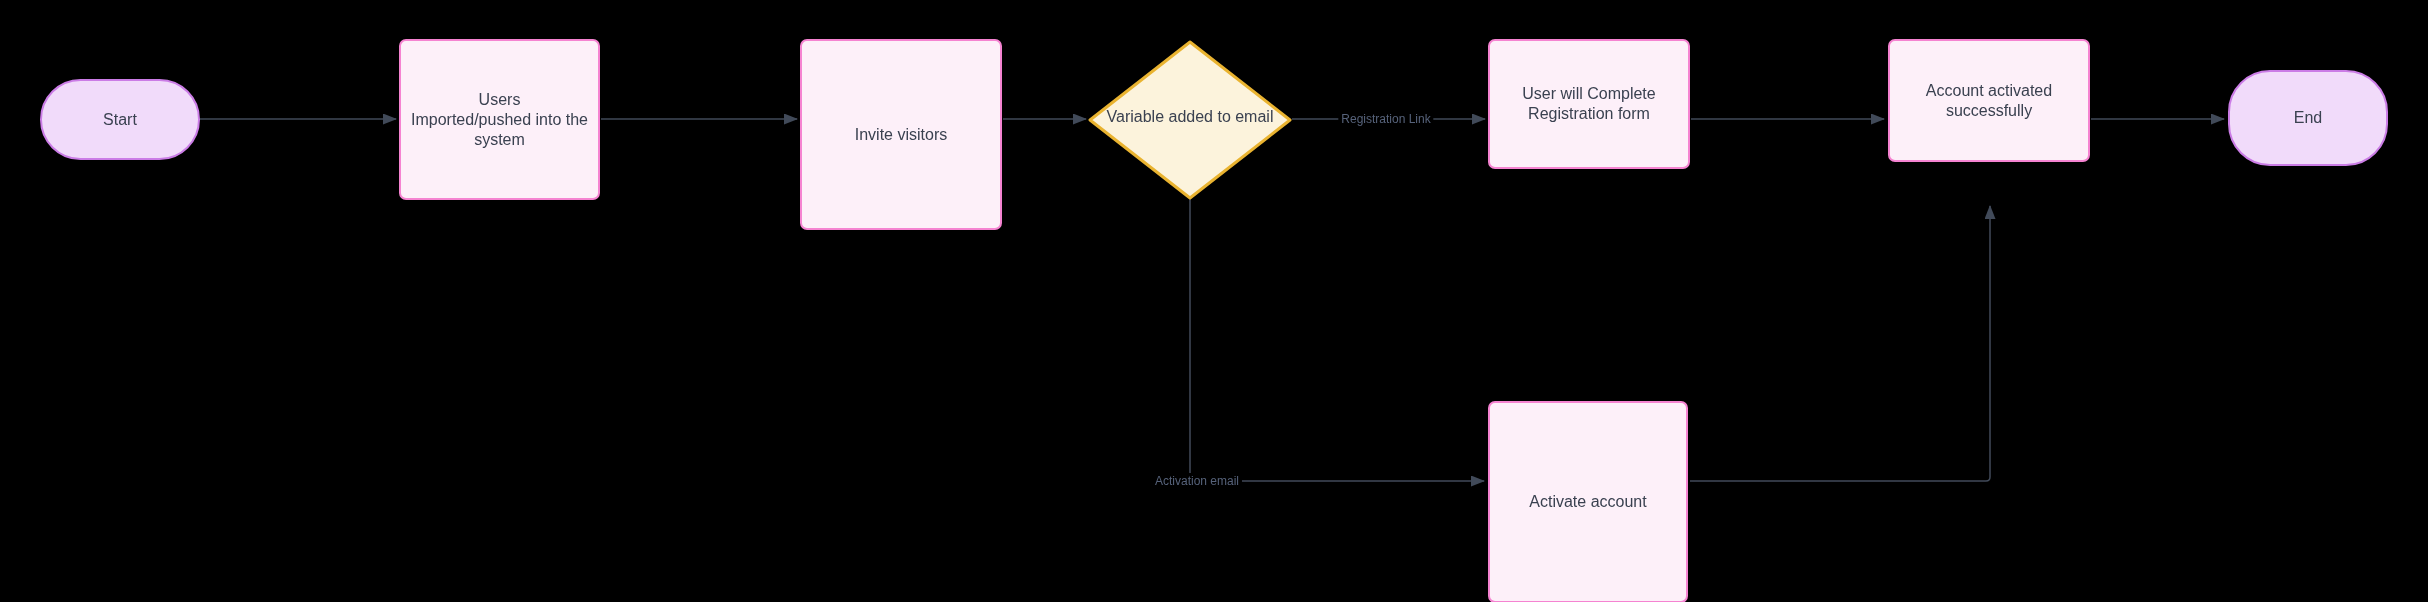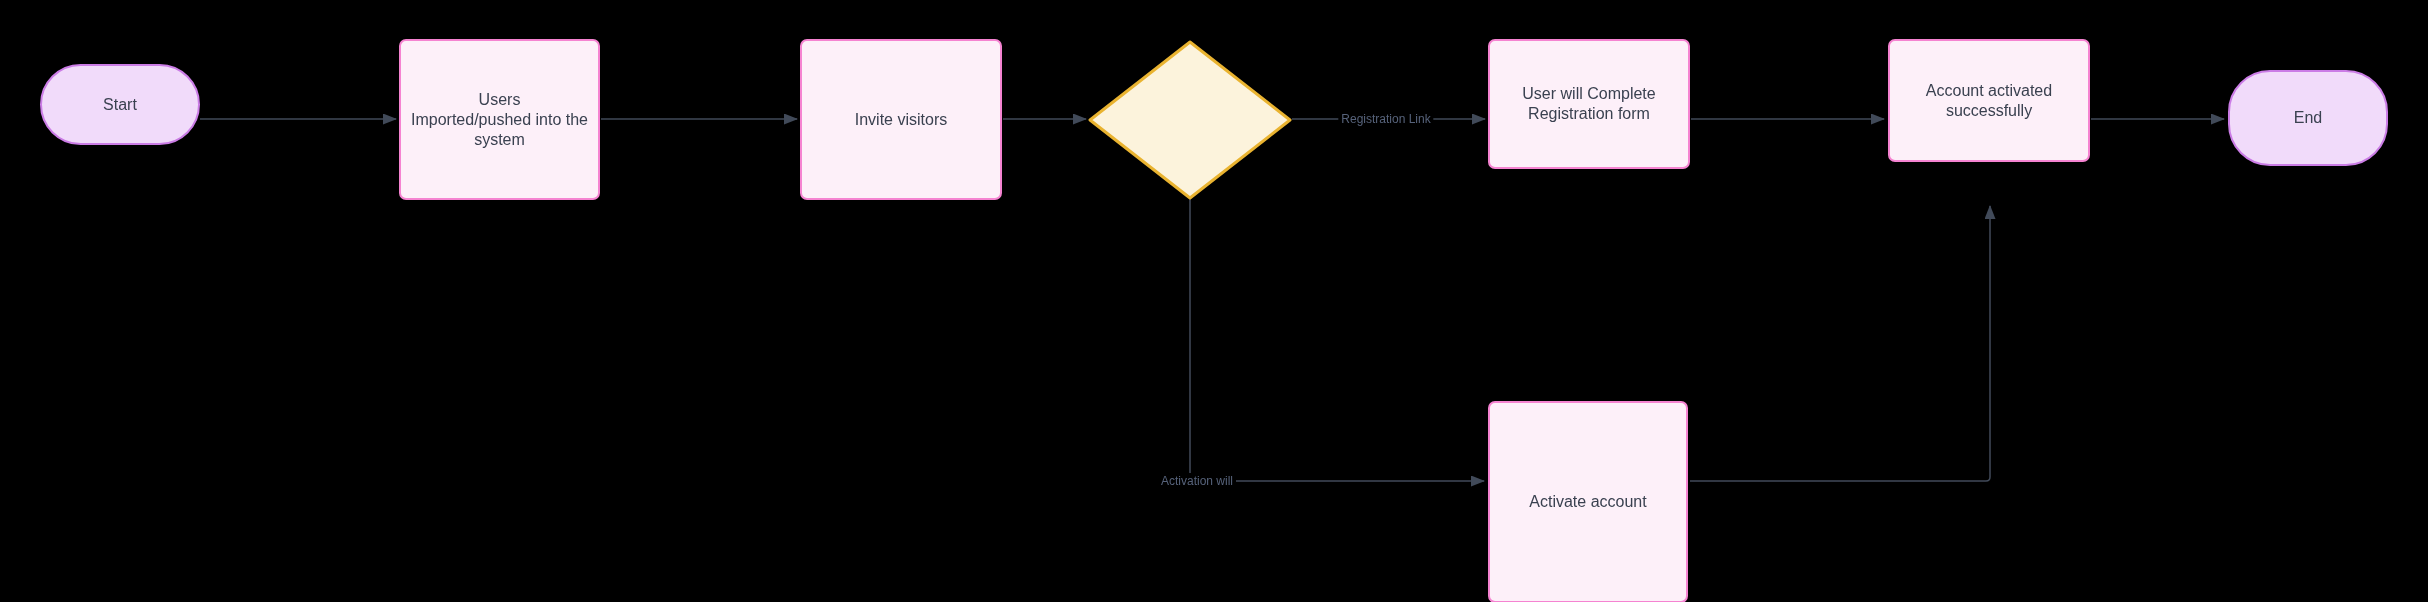--- a/index.html
+++ b/index.html
@@ -115,46 +115,49 @@
 
     <path class="edge" d="M2091,119 H2224" marker-end="url(#arrow)"></path>
 
     <path class="edge" d="M1190,199 V477 Q1190,481 1194,481 H1484" marker-end="url(#arrow)"></path>
 
     <path class="edge" d="M1690,481 H1986 Q1990,481 1990,477 V206" marker-end="url(#arrow)"></path>
 
     <polygon class="diamond-shape" points="1190,42 1290,120 1190,198 1090,120"></polygon>
   </svg>
 
-  <div class="node terminator" style="left:40px;top:64px;width:160px;height:81px;justify-content:center;">
+  <div class="node terminator" style="left:40px;top:79px;width:160px;height:81px;justify-content:center;">
     <span class="label">Start</span>
   </div>
 
   <div class="node process" style="left:399px;top:39px;width:201px;height:161px;">
     <span class="label">Users
 Imported/pushed into the system</span>
   </div>
 
-  <div class="node process" style="left:800px;top:39px;width:202px;height:161px;">
+  <div class="node process" style="left:800px;top:39px;width:202px;height:191px;">
     <span class="label">Invite visitors</span>
   </div>
 
+  <div class="decision-label" style="left:1105px;top:42px;width:170px;height:150px;">
+    <span class="label">Variable added to email</span>
+  </div>
 
   <div class="node process" style="left:1488px;top:39px;width:202px;height:130px;">
     <span class="label">User will Complete Registration form</span>
   </div>
 
   <div class="node process" style="left:1888px;top:39px;width:202px;height:123px;">
     <span class="label">Account activated successfully</span>
   </div>
 
   <div class="node process" style="left:1488px;top:401px;width:200px;height:202px;">
     <span class="label">Activate account</span>
   </div>
 
   <div class="node terminator" style="left:2228px;top:70px;width:160px;height:96px;">
     <span class="label">End</span>
   </div>
 
   <div class="edge-label" style="left:1386px;top:119px;">Registration Link</div>
-  <div class="edge-label" style="left:1197px;top:481px;">Activation will</div>
+  <div class="edge-label" style="left:1197px;top:481px;">Activation email</div>
 
 </div>
 
 </body></html>

